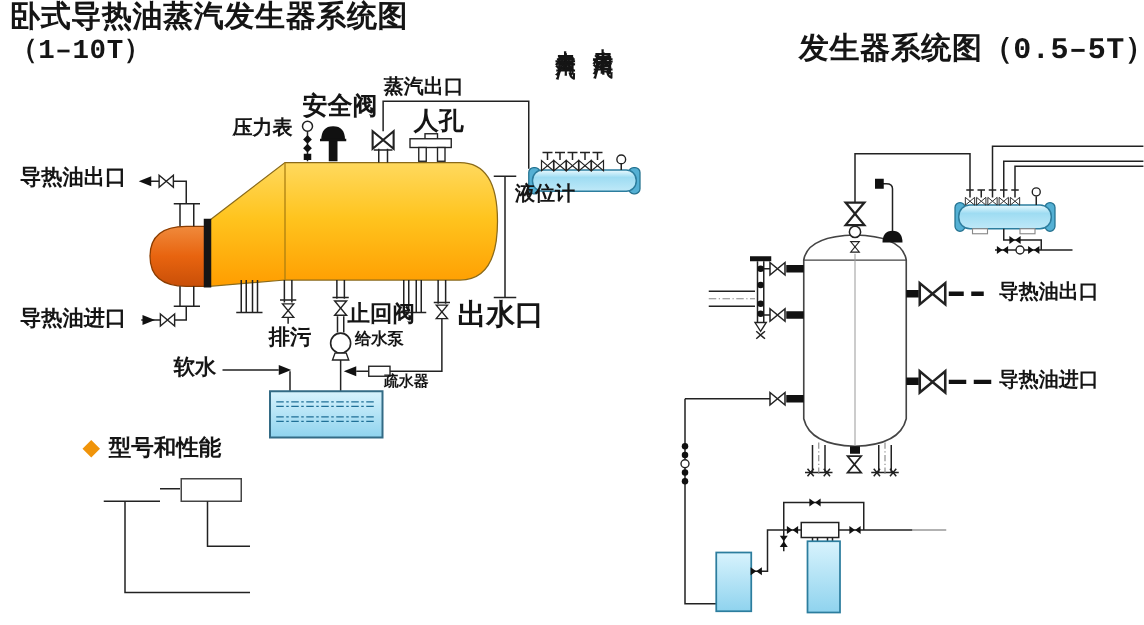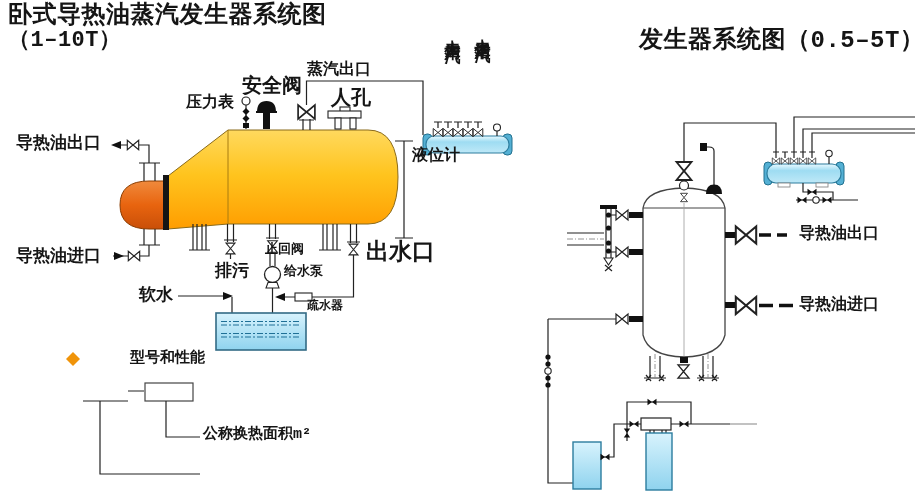--- a/index.html
+++ b/index.html
@@ -295,24 +295,23 @@
 <div class="lbl" style="left:186px;top:94px;font-size:16px;">压力表</div>
 <div class="lbl" style="left:242px;top:75px;font-size:20px;">安全阀</div>
 <div class="lbl" style="left:307px;top:61px;font-size:16px;">蒸汽出口</div>
 <div class="lbl" style="left:331px;top:87px;font-size:20px;">人孔</div>
 <div class="lbl vert" style="left:442px;top:27px;font-size:16px;">去生产用汽</div>
 <div class="lbl vert" style="left:472px;top:26px;font-size:16px;">去生活用汽</div>
 <div class="lbl" style="left:16px;top:134px;font-size:17px;">导热油出口</div>
 <div class="lbl" style="left:412px;top:147px;font-size:16px;">液位计</div>
 <div class="lbl" style="left:16px;top:247px;font-size:17px;">导热油进口</div>
 <div class="lbl" style="left:215px;top:262px;font-size:17px;">排污</div>
-<div class="lbl" style="left:265px;top:243px;font-size:13px;">止回阀</div>
+<div class="lbl" style="left:278px;top:243px;font-size:18px;">止回阀</div>
 <div class="lbl" style="left:284px;top:265px;font-size:13px;">给水泵</div>
 <div class="lbl" style="left:366px;top:240px;font-size:23px;">出水口</div>
 <div class="lbl" style="left:139px;top:286px;font-size:17px;">软水</div>
 <div class="lbl" style="left:307px;top:300px;font-size:12px;">疏水器</div>
-<div class="lbl" style="left:87px;top:350px;font-size:15px;margin-left:43px;">型号和性能</div>
-<div class="lbl" style="left:203px;top:426px;font-size:15px;font-weight:600;">公称换热面积m²</div>
+<div class="lbl" style="left:87px;top:350px;font-size:18px;">型号和性能</div>
 
 <div class="lbl" style="left:799px;top:225px;font-size:16px;">导热油出口</div>
 <div class="lbl" style="left:799px;top:296px;font-size:16px;">导热油进口</div>
 
 </div>
 
 </body></html>

